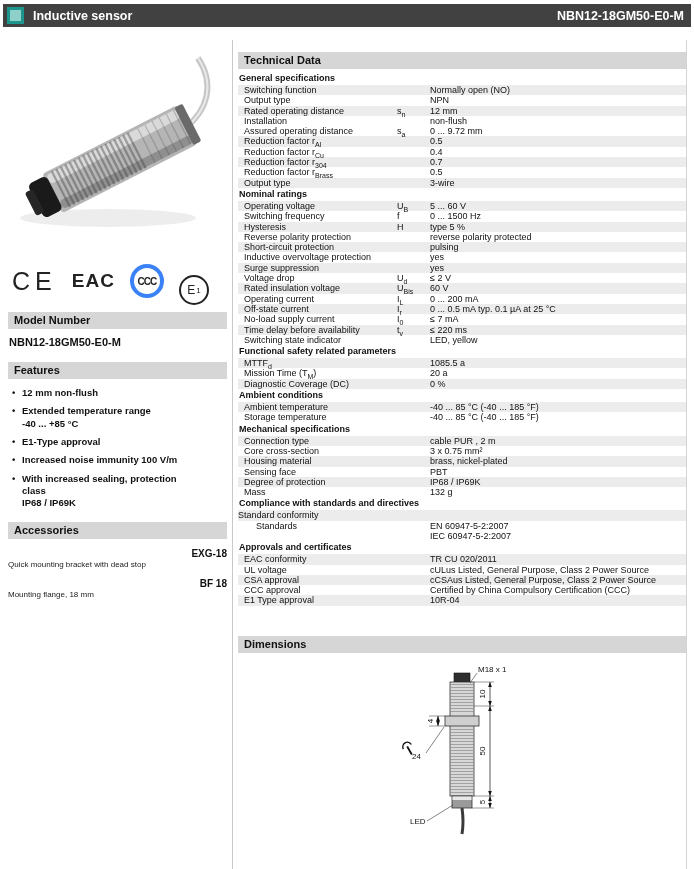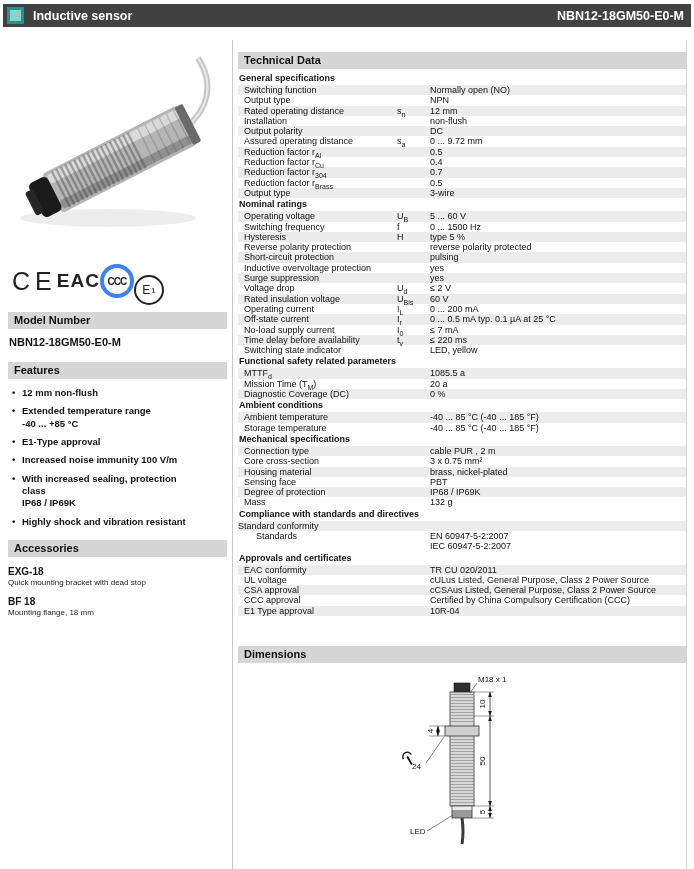--- a/index.html
+++ b/index.html
@@ -21,37 +21,37 @@
   .right{position:absolute;left:232px;top:40px;width:455px;height:829px;
     border-left:1px solid #c9c9c9;border-right:1px solid #d4d4d4;
     box-sizing:border-box;padding-left:5px;}
 
   
   .section-bar{background:#d6d6d6;font-weight:bold;font-size:11px;line-height:17px;
     padding:0 6px;color:#111;}
 
   
   .photo{margin-top:14px;width:218px;height:200px;}
-  .certs{display:flex;align-items:center;gap:0;height:62px;padding-left:4px;}
+  .certs{display:flex;align-items:center;gap:15px;height:62px;padding-left:4px;}
   .ce{font-size:25px;letter-spacing:5px;font-weight:400;color:#222;}
   .eac{font-size:19px;font-weight:bold;color:#222;letter-spacing:1px;}
   .ccc{width:34px;height:34px;border:4px solid #3b82f6;border-radius:50%;
     display:flex;align-items:center;justify-content:center;box-sizing:border-box;}
   .ccc-in{font-weight:bold;font-size:10px;letter-spacing:-1px;color:#222;}
   .e1{width:30px;height:30px;border:2px solid #222;border-radius:50%;
     display:flex;align-items:center;justify-content:center;box-sizing:border-box;
     transform:translateY(9px);}
   .e1-main{font-size:12px;color:#222;}
   .e1-sub{font-size:8px;color:#222;margin-left:1px;}
   .model-value{font-weight:bold;font-size:11px;margin:7px 0 14px 1px;}
   .features-list{list-style:none;margin:8px 0 12px 0;padding:0 0 0 14px;}
   .features-list li{position:relative;font-weight:bold;font-size:9.5px;line-height:1.3;
     margin-bottom:6px;white-space:pre-line;}
   .features-list li::before{content:"\2022";position:absolute;left:-10px;top:0;}
-  .acc-name{font-weight:bold;font-size:10px;margin-top:9px;}
+  .acc-name{font-weight:bold;font-size:10px;margin-top:9px;text-align:right;}
   .acc-desc{font-size:8px;margin-top:1px;color:#222;}
 
   
   .tech-bar{margin-top:12px;}
   .td-table{margin-top:3px;}
   .td-group{font-weight:bold;font-size:9px;line-height:11px;padding:1px 0 1px 1px;}
   .td-row{display:grid;grid-template-columns:158px 34px 1fr;font-size:9px;line-height:10.3px;}
   .td-row.shade{background:#ececec;}
   .c-label{padding-left:6px;}
   .c-label.sub1{padding-left:0;}
@@ -138,21 +138,20 @@
   <div class="section-bar">Features</div>
   <ul class="features-list">
       <li>12 mm non-flush</li>
       <li>Extended temperature range
 -40 ... +85 °C</li>
       <li>E1-Type approval</li>
       <li>Increased noise immunity 100 V/m</li>
       <li>With increased sealing, protection
 class
 IP68 / IP69K</li>
-      <li>Highly shock and vibration resistant</li>
     </ul>
 
   <div class="section-bar">Accessories</div>
   <div>
       <div class="acc-name">EXG-18</div>
       <div class="acc-desc">Quick mounting bracket with dead stop</div>
       <div class="acc-name">BF 18</div>
       <div class="acc-desc">Mounting flange, 18 mm</div>
     </div>
 </aside>
@@ -174,25 +173,20 @@
       </div>
       <div class="td-row shade">
         <div class="c-label">Rated operating distance</div>
         <div class="c-sym">s<sub>n</sub></div>
         <div class="c-val">12 mm</div>
       </div>
       <div class="td-row">
         <div class="c-label">Installation</div>
         <div class="c-sym"></div>
         <div class="c-val">non-flush</div>
-      </div>
-      <div class="td-row shade">
-        <div class="c-label">Output polarity</div>
-        <div class="c-sym"></div>
-        <div class="c-val">DC</div>
       </div>
       <div class="td-row">
         <div class="c-label">Assured operating distance</div>
         <div class="c-sym">s<sub>a</sub></div>
         <div class="c-val">0 ... 9.72 mm</div>
       </div>
       <div class="td-row shade">
         <div class="c-label">Reduction factor r<sub>Al</sub></div>
         <div class="c-sym"></div>
         <div class="c-val">0.5</div>

